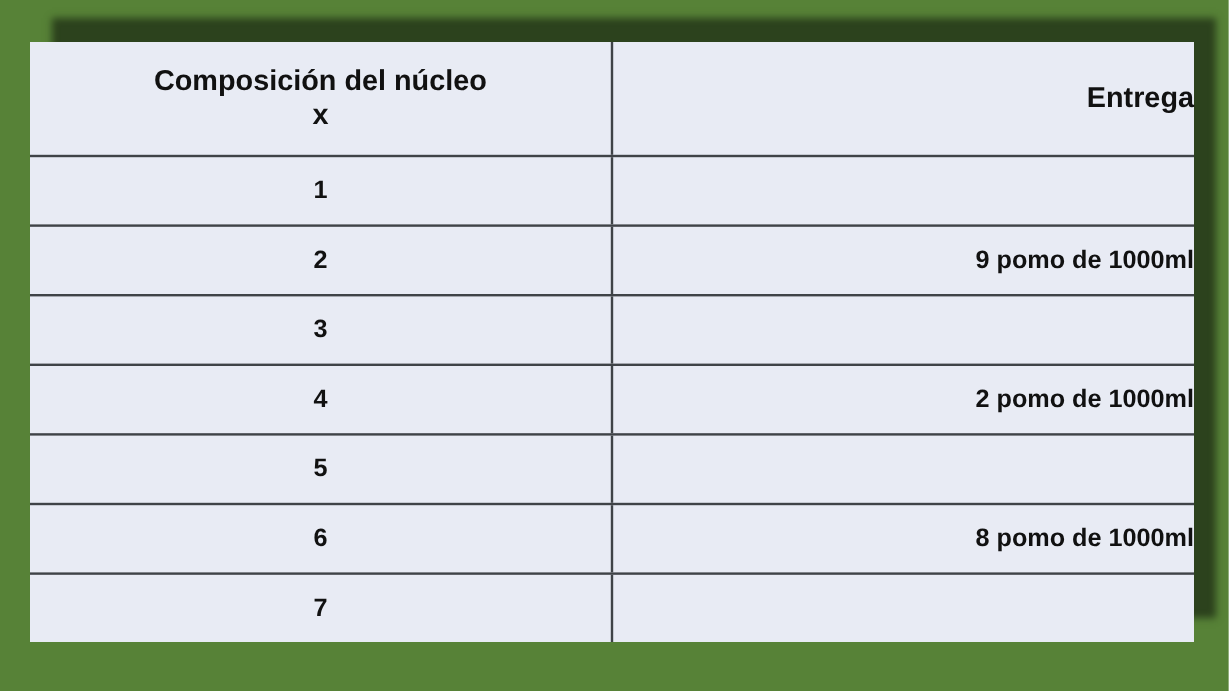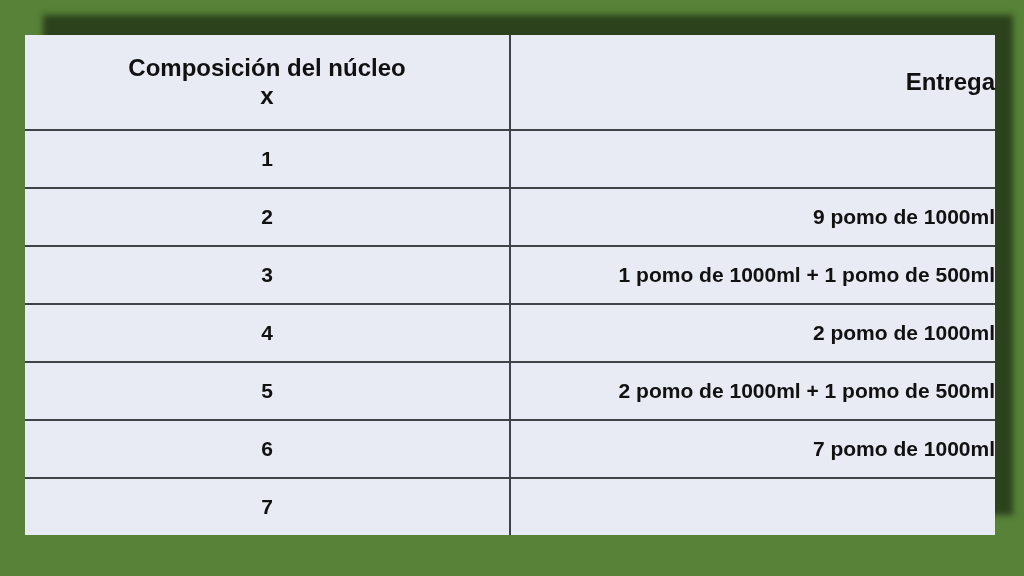--- a/index.html
+++ b/index.html
@@ -98,36 +98,34 @@
       <div class="cell-left">1</div>
     </div>
 
     <div class="body-row">
       <div class="cell-left">2</div>
       <div class="cell-right">9 pomo de 1000ml</div>
     </div>
 
     <div class="body-row">
       <div class="cell-left">3</div>
-      <div class="cell-right">1 pomo de 1000ml + 1 pomo de 500ml</div>
     </div>
 
     <div class="body-row">
       <div class="cell-left">4</div>
       <div class="cell-right">2 pomo de 1000ml</div>
     </div>
 
     <div class="body-row">
       <div class="cell-left">5</div>
-      <div class="cell-right">2 pomo de 1000ml + 1 pomo de 500ml</div>
     </div>
 
     <div class="body-row">
       <div class="cell-left">6</div>
-      <div class="cell-right">7 pomo de 1000ml</div>
+      <div class="cell-right">8 pomo de 1000ml</div>
     </div>
 
     <div class="body-row">
       <div class="cell-left">7</div>
     </div>
 
   </div>
 </div>
 
 </body></html>

